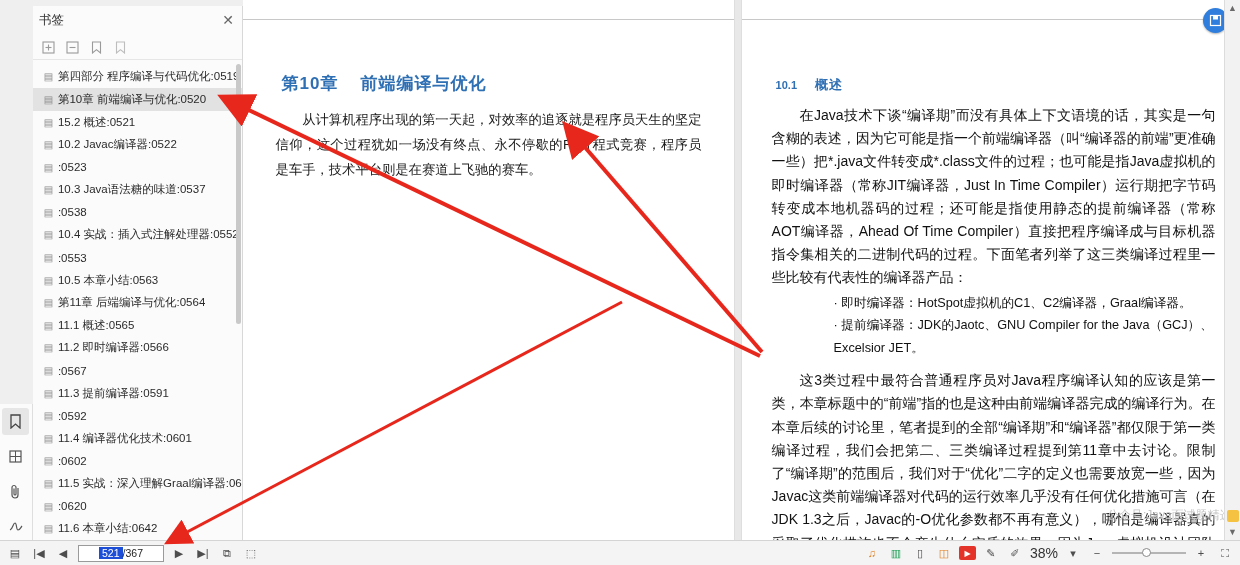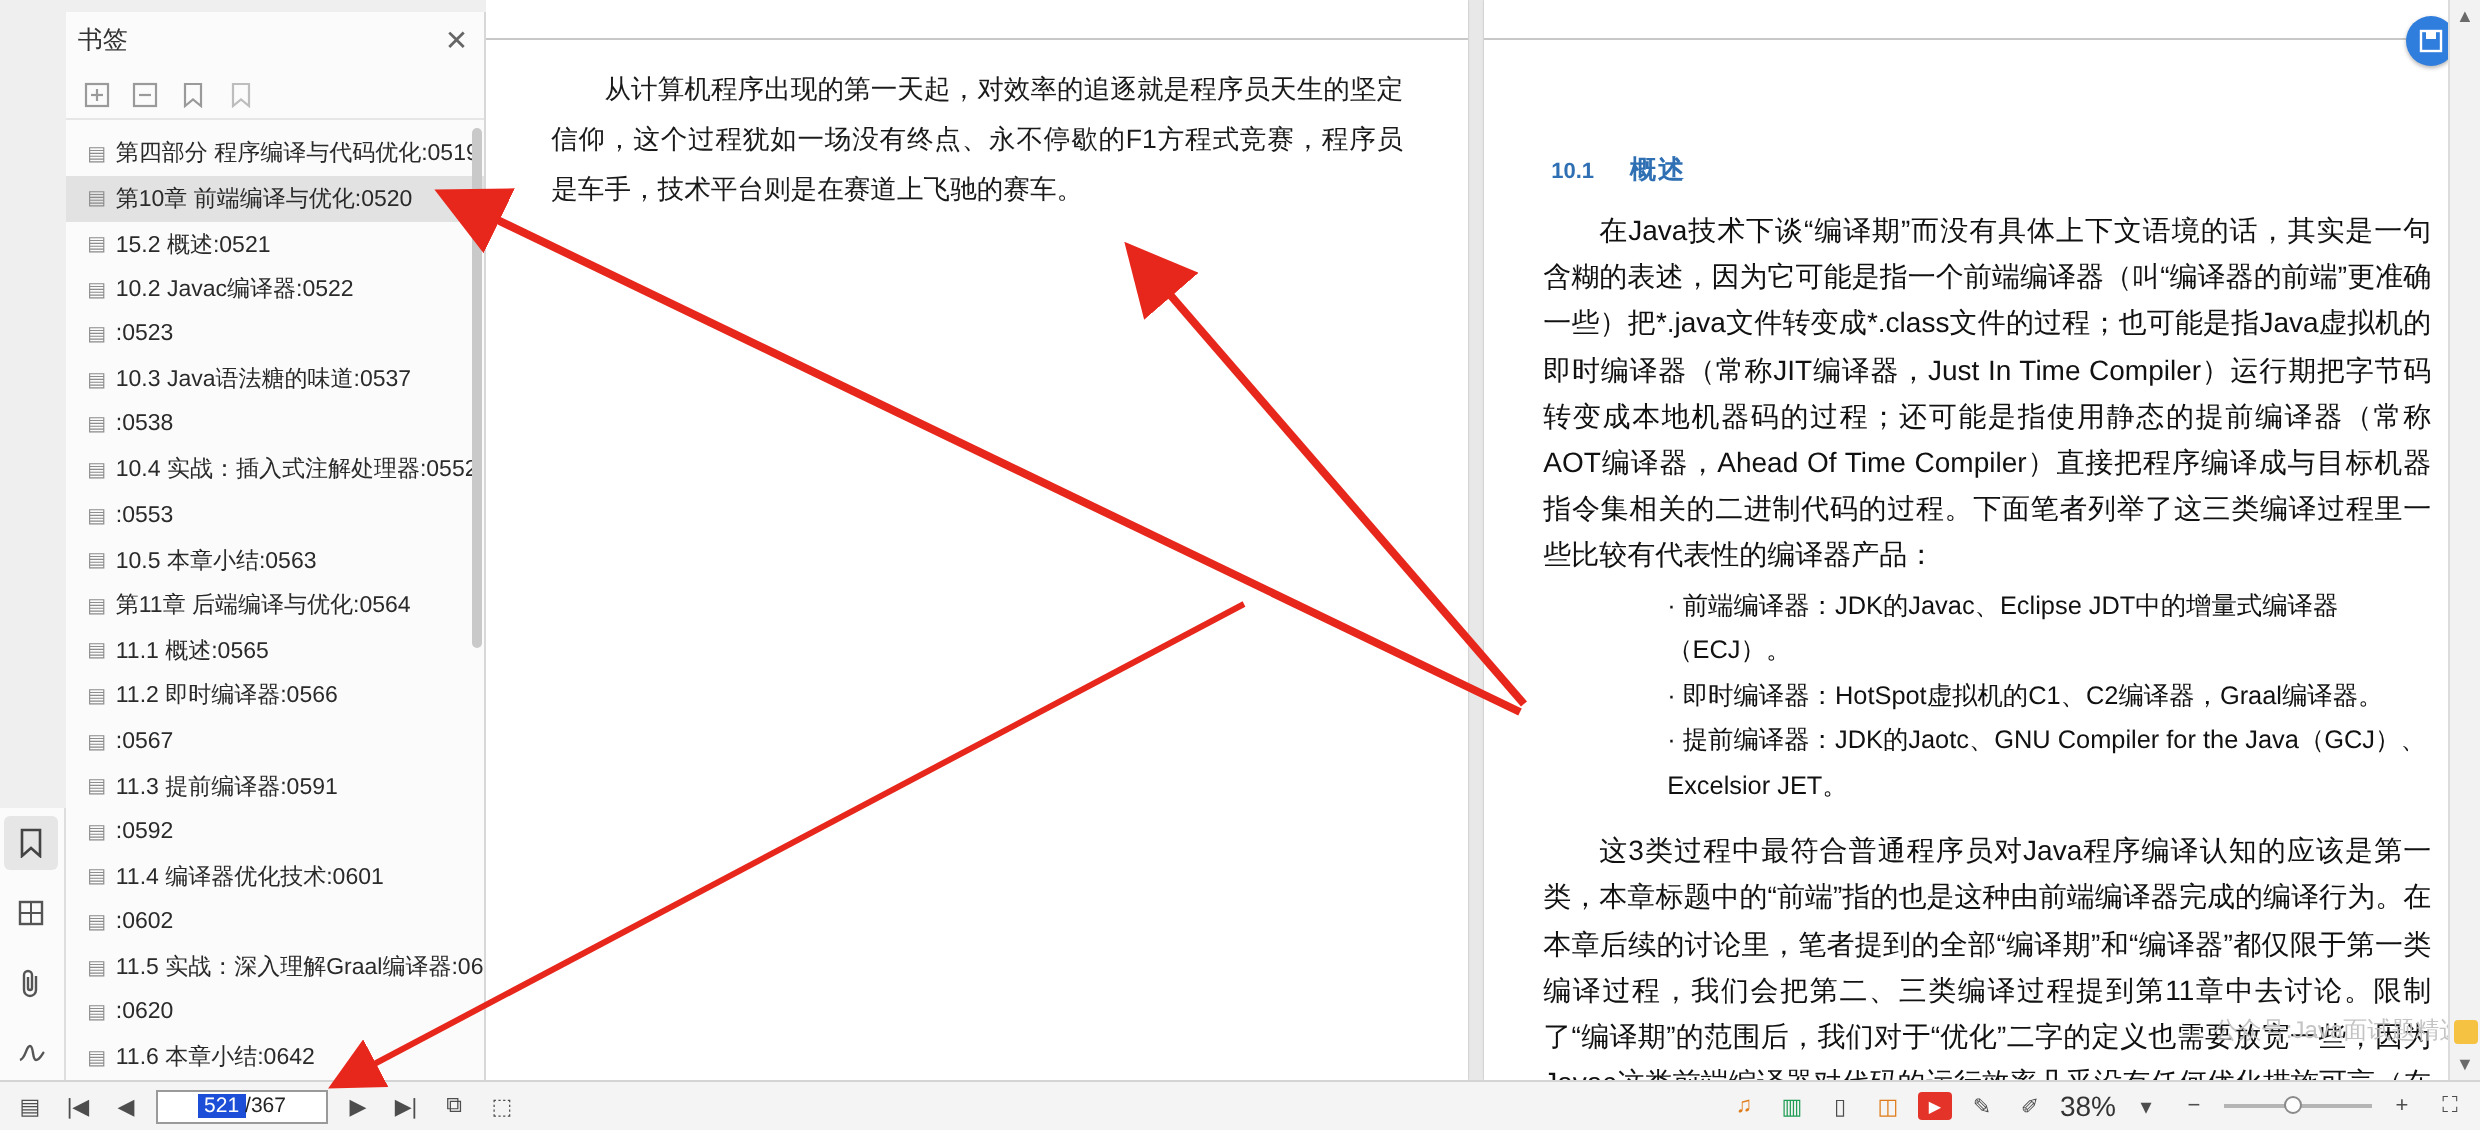--- a/index.html
+++ b/index.html
@@ -468,32 +468,34 @@
 
       <div class="top-remnant">
         <div class="rm-box" style="left:660px;width:52px;"></div>
         <div class="rm-box" style="left:722px;width:14px;background:#f5c242;border-radius:50%;height:11px;"></div>
       </div>
 
       <div class="page-strip">
 
         <div class="page">
           <div class="page-top-band"></div>
+          <div class="chapter-title">
+            <span>第10章</span><span class="sp"></span><span>前端编译与优化</span>
+          </div>
           <div class="para-left">从计算机程序出现的第一天起，对效率的追逐就是程序员天生的坚定信仰，这个过程犹如一场没有终点、永不停歇的F1方程式竞赛，程序员是车手，技术平台则是在赛道上飞驰的赛车。</div>
         </div>
 
         <div class="page right">
           <div class="page-top-band"></div>
           <div class="sec-head">
             <span class="sec-num">10.1</span>
             <span class="sec-name">概述</span>
           </div>
           <div class="para-right">在Java技术下谈“编译期”而没有具体上下文语境的话，其实是一句含糊的表述，因为它可能是指一个前端编译器（叫“编译器的前端”更准确一些）把*.java文件转变成*.class文件的过程；也可能是指Java虚拟机的即时编译器（常称JIT编译器，Just In Time Compiler）运行期把字节码转变成本地机器码的过程；还可能是指使用静态的提前编译器（常称AOT编译器，Ahead Of Time Compiler）直接把程序编译成与目标机器指令集相关的二进制代码的过程。下面笔者列举了这三类编译过程里一些比较有代表性的编译器产品：</div>
           <ul class="bullets">
-            <li>· 前端编译器：JDK的Javac、Eclipse JDT中的增量式编译器（ECJ）。</li>
             <li>· 即时编译器：HotSpot虚拟机的C1、C2编译器，Graal编译器。</li>
             <li>· 提前编译器：JDK的Jaotc、GNU Compiler for the Java（GCJ）、Excelsior JET。</li>
           </ul>
           <div class="para-right">这3类过程中最符合普通程序员对Java程序编译认知的应该是第一类，本章标题中的“前端”指的也是这种由前端编译器完成的编译行为。在本章后续的讨论里，笔者提到的全部“编译期”和“编译器”都仅限于第一类编译过程，我们会把第二、三类编译过程提到第11章中去讨论。限制了“编译期”的范围后，我们对于“优化”二字的定义也需要放宽一些，因为Javac这类前端编译器对代码的运行效率几乎没有任何优化措施可言（在JDK 1.3之后，Javac的-O优化参数都不再有意义），哪怕是编译器真的采取了优化措施也不会产生什么实质的效果。因为Java虚拟机设计团队选择对性能的优化全部集中到后期的即时编译器中，这样可以让那些不是由Javac产生的Class文件（如JRuby、Groovy等语言的Class文件）也同样能享受到编译器优化措施所带来的性能红利。但是，如果把“优化”的定义放宽，把对开发阶段的优化也计算进来的话，Javac确实是做了许多针对Java语言编码过程的优化措施来降低程序员的编码复杂度、提高编码效率。相当多新生的Java语法特性，都是靠编译器的“语法糖”来实现的，而不是依赖字节码或者Java虚拟机的底层改进来支持。我们可以这样认为，Java中即时编译器在运行期的优化过程，支撑了程序执行效率的不断提升；而前端编译器在编译期的优化过程，则是支撑着程序员的编码效率和语言使用者的幸福感的提高。</div>
           <div class="watermark">公众号:Java面试题精选</div>
         </div>
       </div>
 
       <div class="blue-fab">
         <svg width="13" height="13" viewBox="0 0 13 13">

